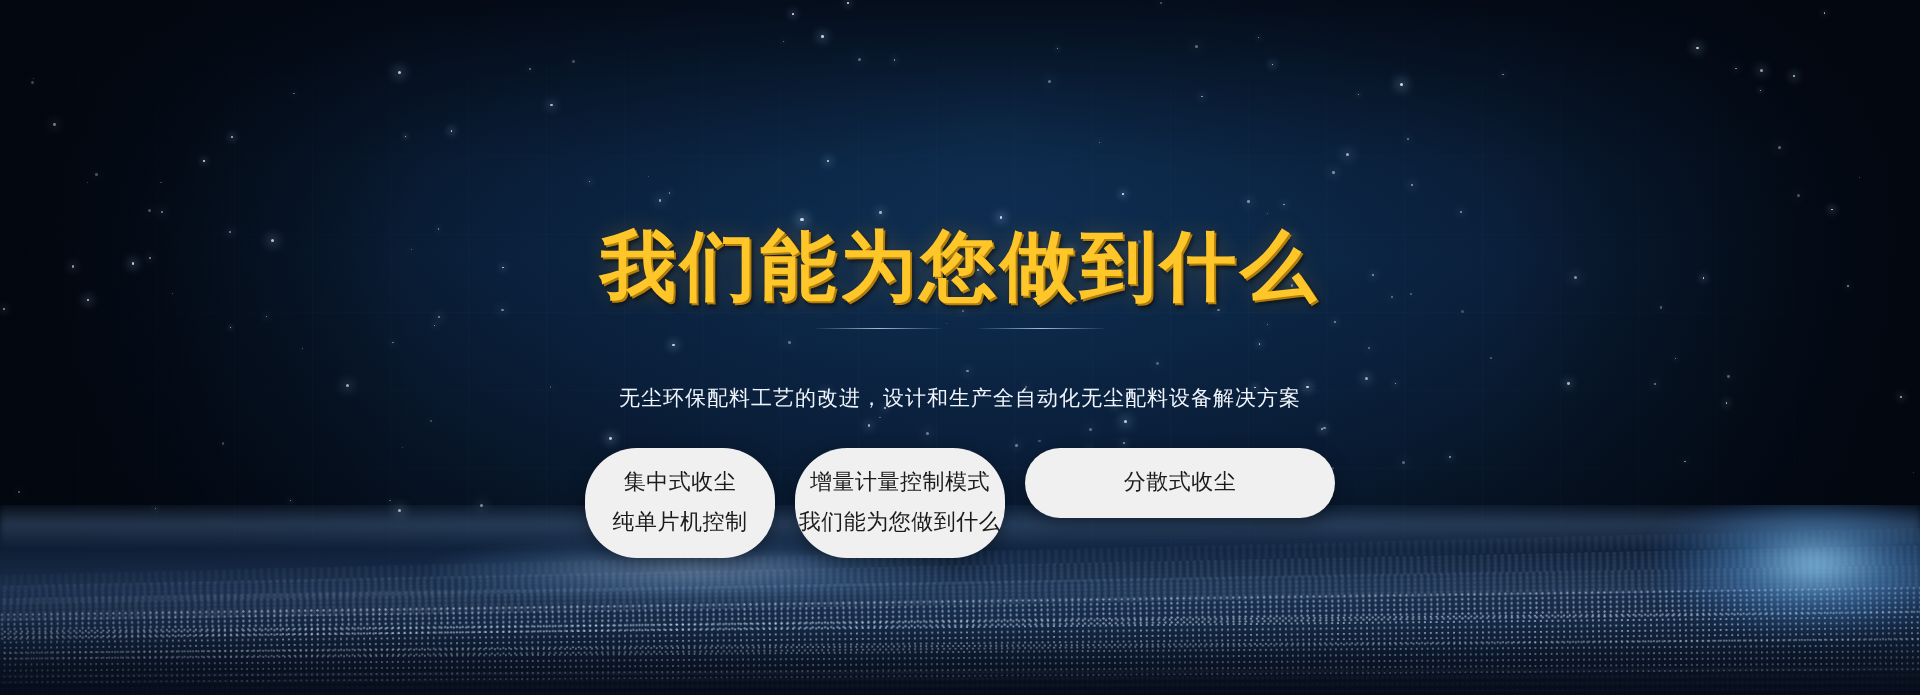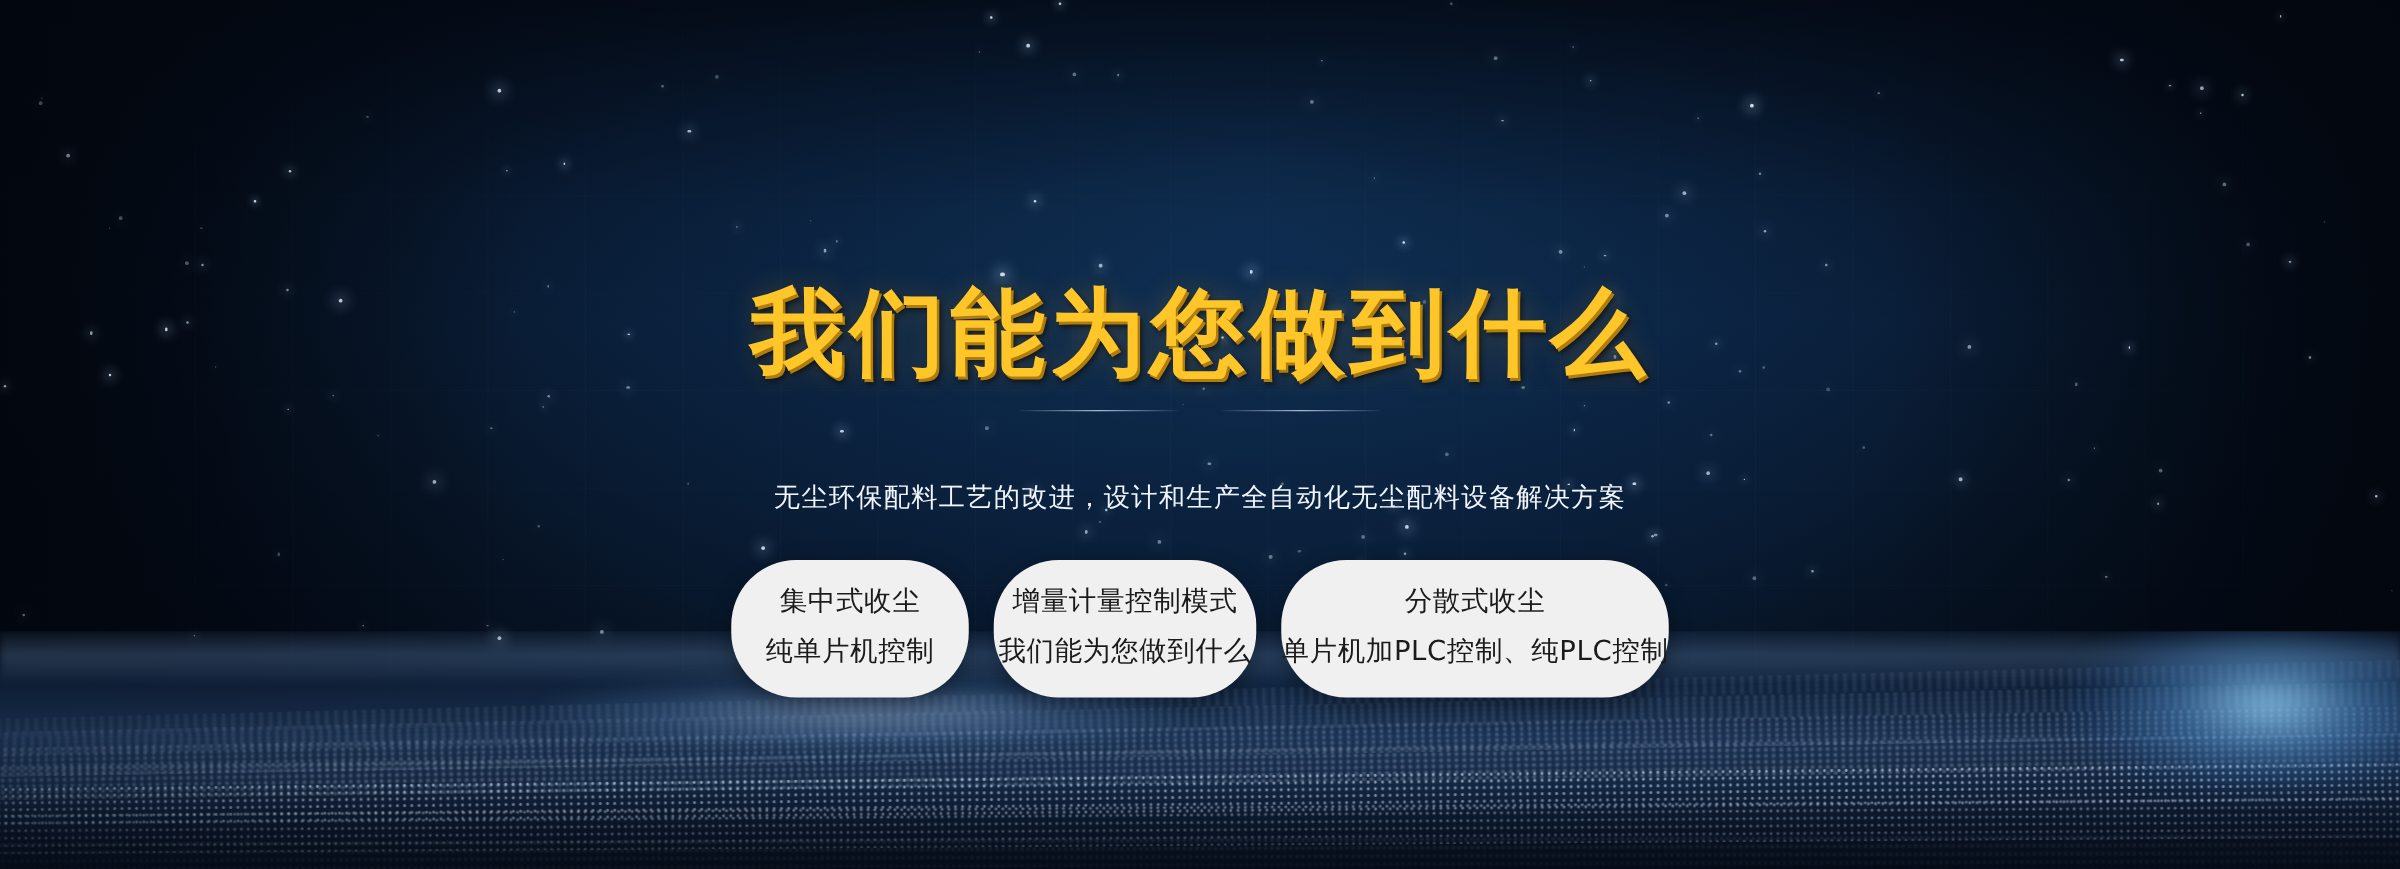--- a/index.html
+++ b/index.html
@@ -442,18 +442,17 @@
         <span class="line">纯单片机控制</span>
       </div>
 
       <div class="pill p2">
         <span class="line">增量计量控制模式</span>
         <span class="line">我们能为您做到什么</span>
       </div>
 
       <div class="pill p3">
         <span class="line">分散式收尘</span>
-        <span class="line">单片机加PLC控制、纯PLC控制</span>
       </div>
 
     </div>
   </div>
 </div>
 
 </body></html>

